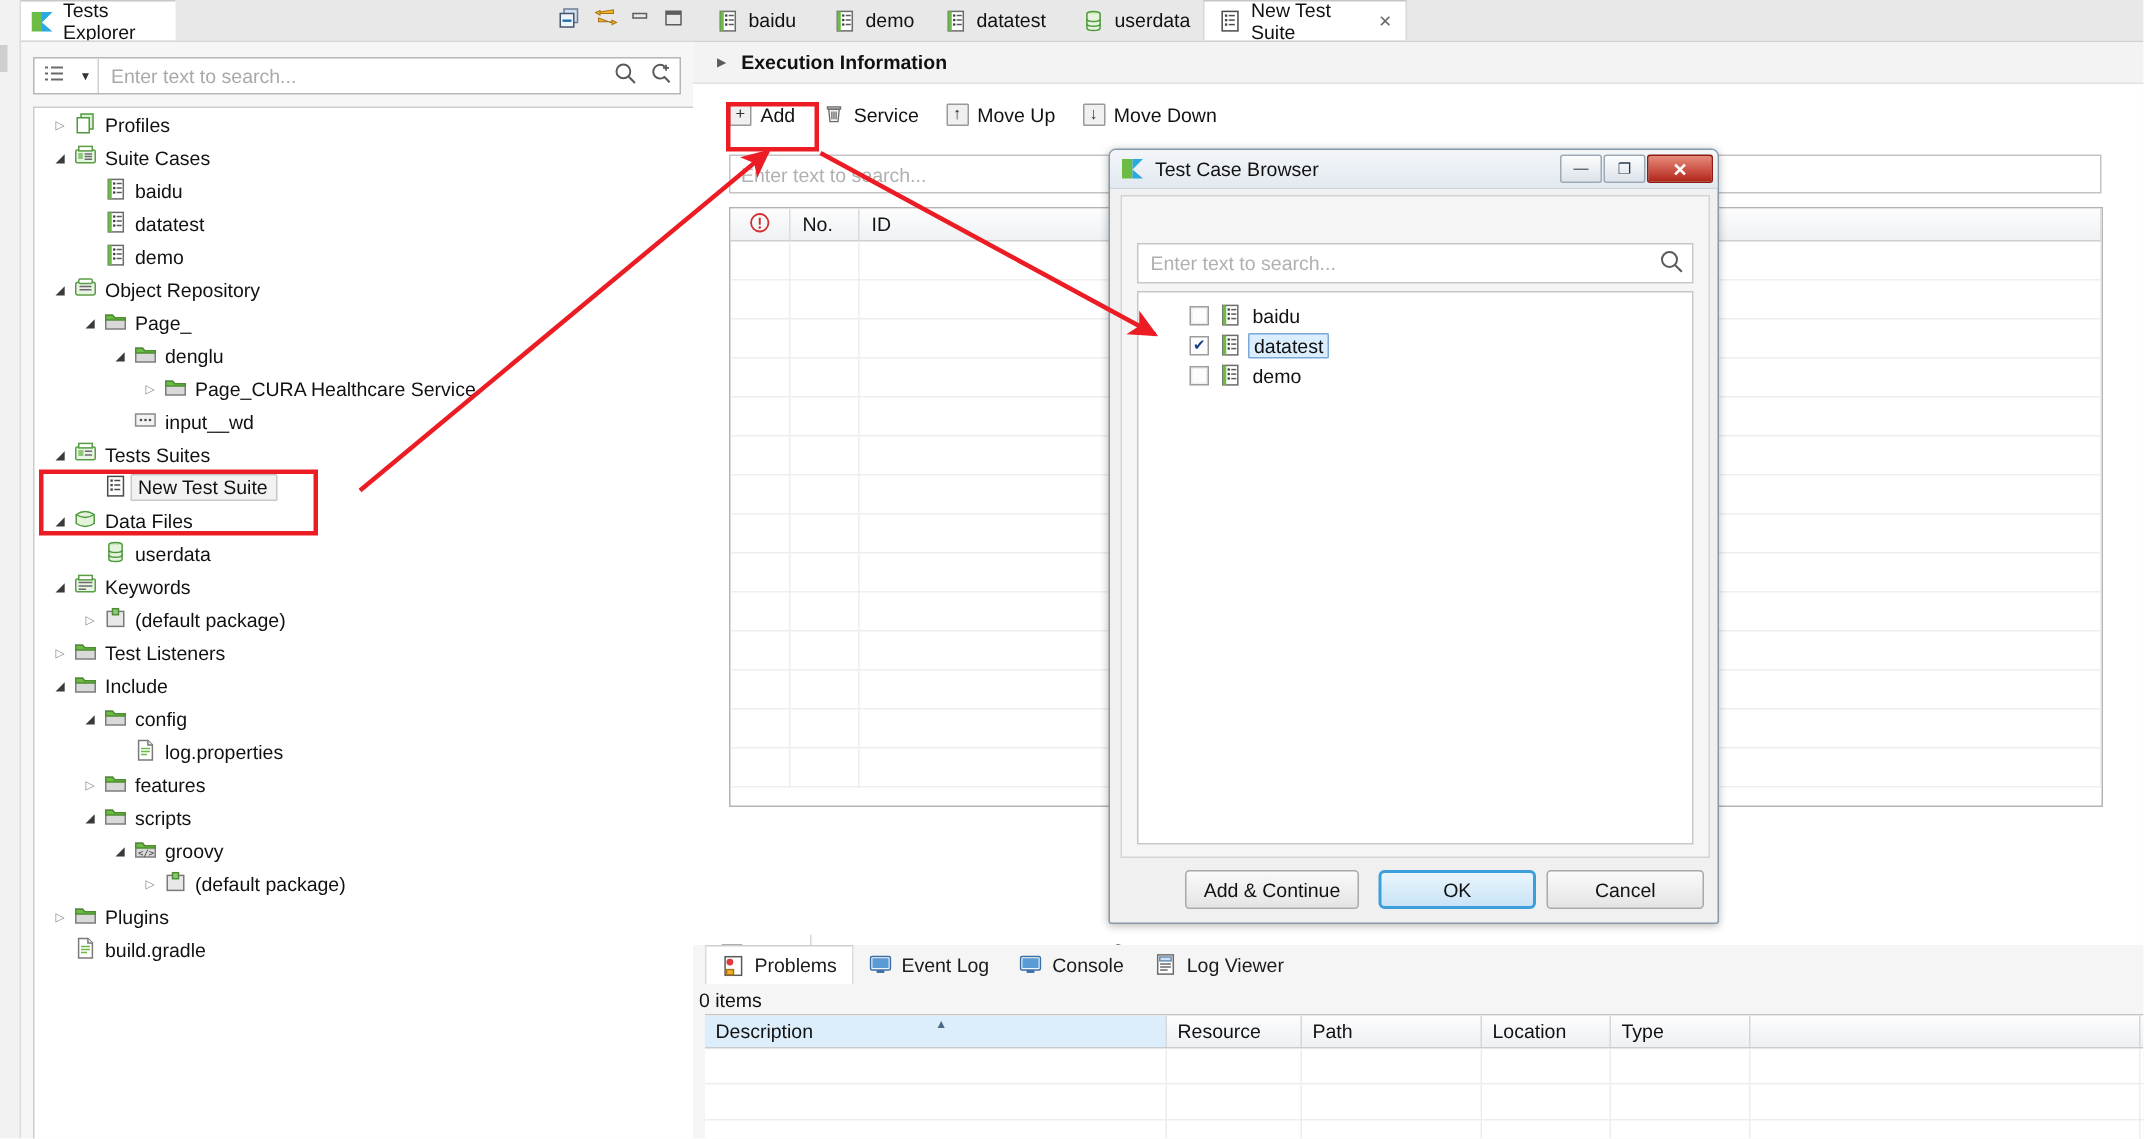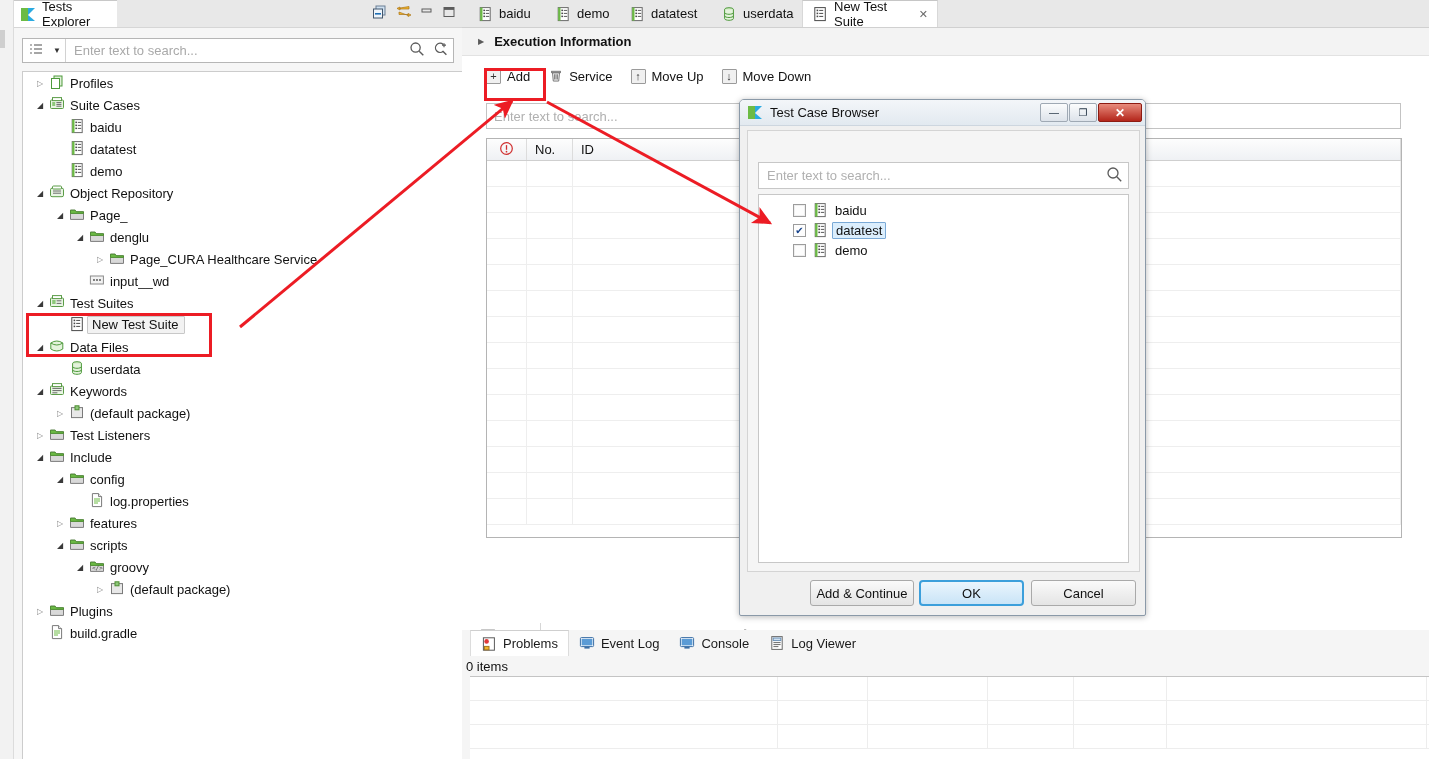--- a/index.html
+++ b/index.html
@@ -459,21 +459,21 @@
             <span class="twisty" style="color: rgb(58, 58, 58); transform: rotate(0deg);">◢</span>
             <span class="ticon"><svg width="16" height="16" viewBox="0 0 16 16">
                 <rect x="1.5" y="4" width="13" height="8.5" rx="1" fill="#e9f5e4" stroke="#5b9c47"></rect>
                 <rect x="3.5" y="1.6" width="9" height="3" fill="#ffffff" stroke="#5b9c47"></rect>
                 <rect x="3.2" y="6" width="3.4" height="4" fill="#8dc87a"></rect>
                 <g stroke="#6a6a6a" stroke-width="1">
                   <path d="M7.6 6.8h4.8"></path>
                   <path d="M7.6 9.4h4.8"></path>
                 </g>
               </svg></span>
-            <span class="tlabel">Test Suites</span>
+            <span class="tlabel">Tests Suites</span>
           </div>
           <div class="tree-row selected" style="padding-left: 30px;">
             <span class="twisty"></span>
             <span class="ticon"><svg width="16" height="16" viewBox="0 0 16 16">
                 <rect x="2.8" y="1.6" width="10.5" height="13" fill="#ffffff" stroke="#4a4a4a"></rect>
                 <g fill="#4a4a4a">
                   <rect x="4.6" y="3.6" width="1.6" height="1.6"></rect>
                   <rect x="4.6" y="6.6" width="1.6" height="1.6"></rect>
                   <rect x="4.6" y="9.6" width="1.6" height="1.6"></rect>
                 </g>
@@ -922,20 +922,41 @@
                   <path d="M4.4 9.6h7.2"></path>
                   <path d="M4.4 11.6h5"></path>
                 </g>
               </svg>
             </span>
             <span>Log Viewer</span>
           </div>
         </div>
       <div id="items-count">0 items</div>
       <div id="problems-table">
+        <div id="problems-header">
+            <div class="th sorted" style="width: 308px;">
+              <span>Description</span>
+              <span style="position: absolute; left: 50%; top: 1px; font-size: 8px; color: rgb(74, 106, 138);">▲</span>
+            </div>
+            <div class="th" style="width: 90px;">
+              <span>Resource</span>
+            </div>
+            <div class="th" style="width: 120px;">
+              <span>Path</span>
+            </div>
+            <div class="th" style="width: 86px;">
+              <span>Location</span>
+            </div>
+            <div class="th" style="width: 93px;">
+              <span>Type</span>
+            </div>
+            <div class="th" style="width: 260px;">
+              <span></span>
+            </div>
+          </div>
         <div id="problems-body">
             <div class="pr-row">
               <div class="td" style="width: 308px;"></div>
               <div class="td" style="width: 90px;"></div>
               <div class="td" style="width: 120px;"></div>
               <div class="td" style="width: 86px;"></div>
               <div class="td" style="width: 93px;"></div>
               <div class="td" style="width: 260px;"></div>
             </div>
             <div class="pr-row">
@@ -1044,21 +1065,21 @@
                   <path d="M8.8 10.4h3.4"></path>
                 </g>
               </svg>
             </span>
             <span class="lbl">demo</span>
           </div>
         </div>
     </div>
 
     <div id="dlg-footer">
-        <div class="dbtn" style="left: 70px; width: 104px;">
+        <div class="dbtn" style="left: 50px; width: 116px;">
           <span>Add &amp; Continue</span>
         </div>
         <div class="dbtn primary" style="left: 179px; width: 105px;">
           <span>OK</span>
         </div>
         <div class="dbtn" style="left: 291px; width: 105px;">
           <span>Cancel</span>
         </div>
       </div>
   </div>

